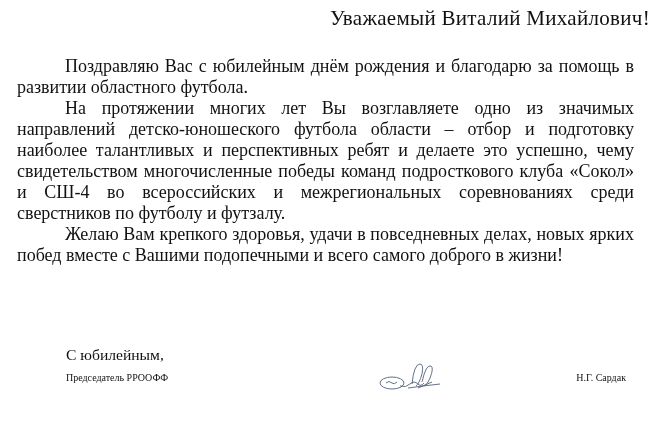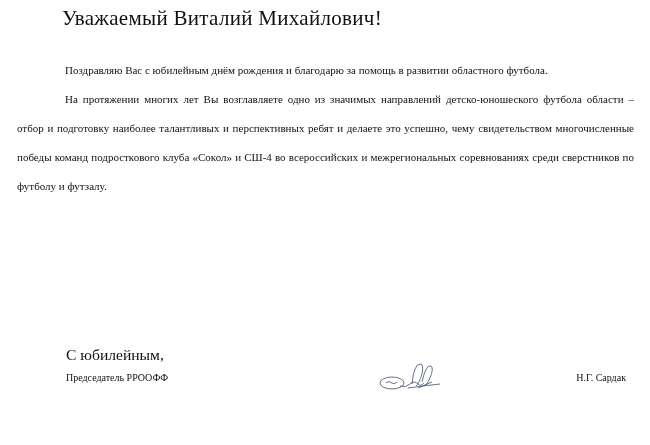--- a/index.html
+++ b/index.html
@@ -3,26 +3,26 @@
 <meta charset="utf-8">
 <style>
   html, body { margin: 0; padding: 0; background: #ffffff; }
   body {
     width: 650px; height: 445px; position: relative; overflow: hidden;
     font-family: "Liberation Serif", "DejaVu Serif", serif;
     color: #111111;
   }
   .title {
     position: absolute; left: 0; top: 6px; width: 650px;
-    text-align: left; font-size: 21px; letter-spacing: 0.3px;
+    text-align: right; font-size: 21px; letter-spacing: 0.3px;
     padding-left: 62px; box-sizing: border-box;
   }
   .body-text {
     position: absolute; left: 17px; top: 56px; width: 617px;
-    font-size: 11px; line-height: 29px; text-align: justify;
+    font-size: 18px; line-height: 21px; text-align: justify;
   }
   .body-text p { margin: 0; text-indent: 48px; }
   .closing {
     position: absolute; left: 66px; top: 346px; font-size: 15.6px;
   }
   .sig-row {
     position: absolute; left: 66px; top: 372px; width: 560px; height: 26px;
     font-size: 10px;
   }
   .sig-role { position: absolute; left: 0; top: 0; }
@@ -30,20 +30,21 @@
   .sig-mark { position: absolute; left: 312px; top: -14px; width: 70px; height: 36px; }
 </style>
 </head>
 <body>
 
 <div class="title">Уважаемый Виталий Михайлович!</div>
 
 <div class="body-text">
   <p>Поздравляю Вас с юбилейным днём рождения и благодарю за помощь в развитии областного футбола.</p>
   <p>На протяжении многих лет Вы возглавляете одно из значимых направлений детско-юношеского футбола области – отбор и подготовку наиболее талантливых и перспективных ребят и делаете это успешно, чему свидетельством многочисленные победы команд подросткового клуба «Сокол» и СШ-4 во всероссийских и межрегиональных соревнованиях среди сверстников по футболу и футзалу.</p>
+  <p>Желаю Вам крепкого здоровья, удачи в повседневных делах, новых ярких побед вместе с Вашими подопечными и всего самого доброго в жизни!</p>
 </div>
 
 <div class="closing">С юбилейным,</div>
 
 <div class="sig-row">
   <span class="sig-role">Председатель РРООФФ</span>
   <svg class="sig-mark" viewBox="0 0 70 36">
     <g fill="none" stroke="#55627a" stroke-width="0.9">
       <ellipse cx="14" cy="25" rx="12" ry="6"></ellipse>
       <path d="M8 25 q3 -3 6 0 q2 2 5 -1"></path>

